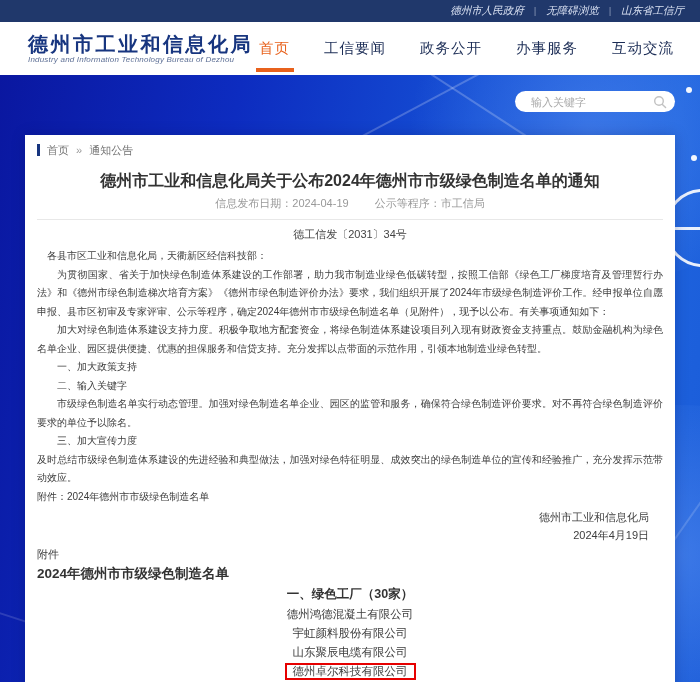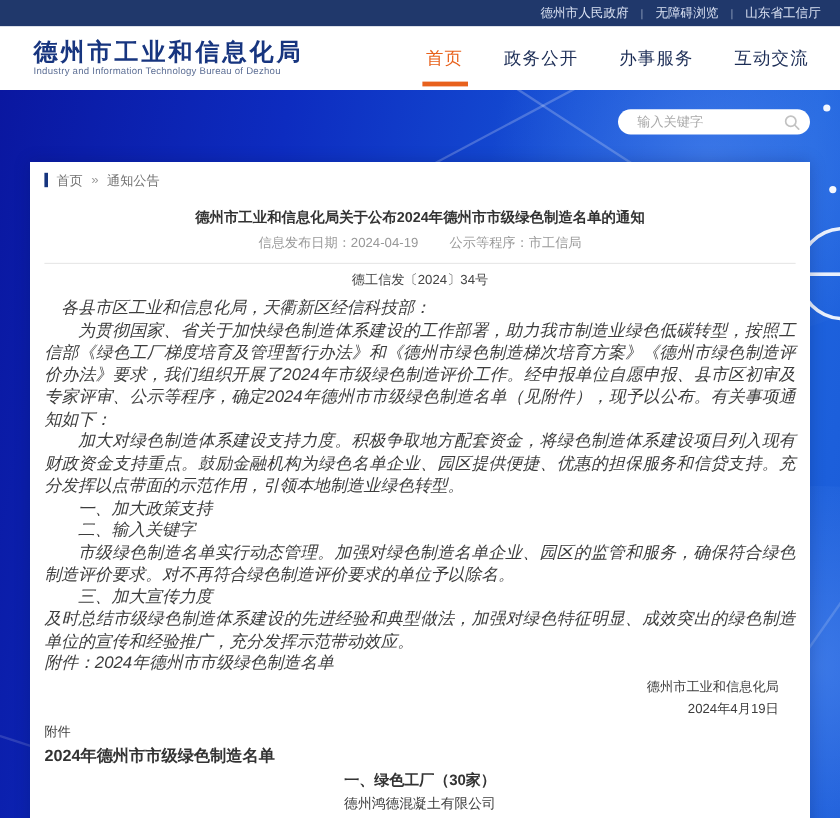--- a/index.html
+++ b/index.html
@@ -9,38 +9,38 @@
     width: 700px; height: 682px; overflow: hidden; position: relative;
     background: #fff; margin: 0 auto;
   }
 
   
   .topbar {
     height: 22px; background: #20386b;
     display: flex; align-items: center; justify-content: flex-end;
     padding-right: 16px;
   }
-  .topbar-links { display: flex; align-items: flex-start; }
+  .topbar-links { display: flex; align-items: flex-start; font-style: italic; }
   .topbar-link {
     color: #d9e1f2; font-size: 10.5px; text-decoration: none; cursor: pointer;
   }
   .topbar-link:not(:last-child)::after {
     content: "|"; margin: 0 10px; color: rgba(217,225,242,.55); font-size: 9px;
   }
 
   
   .site-header {
     height: 53px; background: #ffffff; display: flex; align-items: center;
     padding: 0 26px 0 28px; position: relative; z-index: 3;
   }
   .logo-cn {
     font-size: 20px; font-weight: bold; color: #17357f; letter-spacing: 2.5px;
     line-height: 22px;
   }
-  .logo-en { font-size: 8px; color: #5d6f95; letter-spacing: .2px; margin-top: 0; }
+  .logo-en { font-size: 8px; color: #5d6f95; letter-spacing: .2px; margin-top: 0; font-style: italic; }
   .main-nav {
     margin-left: auto; display: flex; gap: 34px; height: 100%; align-items: center;
   }
   .nav-item {
     position: relative; font-size: 14.5px; color: #1b2c55; letter-spacing: 1px;
     text-decoration: none; cursor: pointer; height: 100%; display: flex; align-items: center;
   }
   .nav-item.active { color: #e8611c; }
   .nav-item.active::after {
     content: ""; position: absolute; bottom: 3px; left: 50%; transform: translateX(-50%);
@@ -90,33 +90,32 @@
     background: #ffffff; min-height: 547px; padding: 8px 12px 20px;
     box-shadow: 0 0 12px rgba(0,20,80,.25);
   }
 
   .breadcrumb { display: flex; align-items: center; font-size: 11px; color: #737373; height: 14px; }
   .crumb-bar { width: 3px; height: 12px; background: #17357f; margin-right: 7px; }
   .crumb { color: #737373; text-decoration: none; cursor: pointer; }
   .crumb-sep { margin: 0 7px; color: #9a9a9a; }
 
   .doc-title {
-    margin-top: 13px; text-align: center; font-size: 12px; font-weight: bold;
+    margin-top: 13px; text-align: center; font-size: 16px; font-weight: bold;
     color: #333; line-height: 22px;
   }
   .doc-meta { margin-top: 3px; text-align: center; font-size: 11px; color: #999; line-height: 16px; }
   .doc-meta .meta-gap { display: inline-block; width: 26px; }
   .doc-divider { border-bottom: 1px solid #e8e8e8; margin-top: 8px; }
   .doc-number { margin-top: 7px; text-align: center; font-size: 11px; color: #444; line-height: 15px; }
 
   .doc-body { margin-top: 5px; }
   .doc-para {
-    font-size: 14px; color: #3d3d3d; line-height: 18.5px; text-align: justify;
+    font-size: 10px; color: #3d3d3d; line-height: 18.5px; text-align: justify;
     text-indent: 2em;
-    font-style: italic;
   }
   .doc-para.indent-0 { text-indent: 0; }
   .doc-para.indent-1 { text-indent: 1em; }
 
   .signature { margin-top: 2px; text-align: right; padding-right: 14px; }
   .sig-org, .sig-date { font-size: 11px; color: #3d3d3d; line-height: 18px; }
 
   .appendix-label { font-size: 11px; color: #3d3d3d; line-height: 18px; margin-top: 1px; }
   .appendix-title {
     font-size: 13.5px; font-weight: bold; color: #333;
@@ -152,20 +151,21 @@
 
   <header class="site-header">
     <div class="logo">
       <div class="logo-cn">德州市工业和信息化局</div>
       <div class="logo-en">Industry and Information Technology Bureau of Dezhou</div>
     </div>
     <nav class="main-nav">
 
         <a class="nav-item active">首页</a>
 
+        <a class="nav-item">工信要闻</a>
 
         <a class="nav-item">政务公开</a>
 
         <a class="nav-item">办事服务</a>
 
         <a class="nav-item">互动交流</a>
       </nav>
   </header>
 
   <div class="banner">
@@ -200,21 +200,21 @@
       </div>
 
       <h1 class="doc-title">德州市工业和信息化局关于公布2024年德州市市级绿色制造名单的通知</h1>
 
       <div class="doc-meta">
         <span>信息发布日期：</span><span>2024-04-19</span><span class="meta-gap"></span><span>公示等程序：</span><span>市工信局</span>
       </div>
 
       <div class="doc-divider"></div>
 
-      <div class="doc-number">德工信发〔2024〕34号</div>
+      <div class="doc-number">德工信发〔2031〕34号</div>
 
       <div class="doc-body">
 
           <p class="doc-para indent-1">各县市区工业和信息化局，天衢新区经信科技部：</p>
 
           <p class="doc-para indent-2">为贯彻国家、省关于加快绿色制造体系建设的工作部署，助力我市制造业绿色低碳转型，按照工信部《绿色工厂梯度培育及管理暂行办法》和《德州市绿色制造梯次培育方案》《德州市绿色制造评价办法》要求，我们组织开展了2024年市级绿色制造评价工作。经申报单位自愿申报、县市区初审及专家评审、公示等程序，确定2024年德州市市级绿色制造名单（见附件），现予以公布。有关事项通知如下：</p>
 
           <p class="doc-para indent-2">加大对绿色制造体系建设支持力度。积极争取地方配套资金，将绿色制造体系建设项目列入现有财政资金支持重点。鼓励金融机构为绿色名单企业、园区提供便捷、优惠的担保服务和信贷支持。充分发挥以点带面的示范作用，引领本地制造业绿色转型。</p>
 
           <p class="doc-para indent-2">一、加大政策支持</p>

